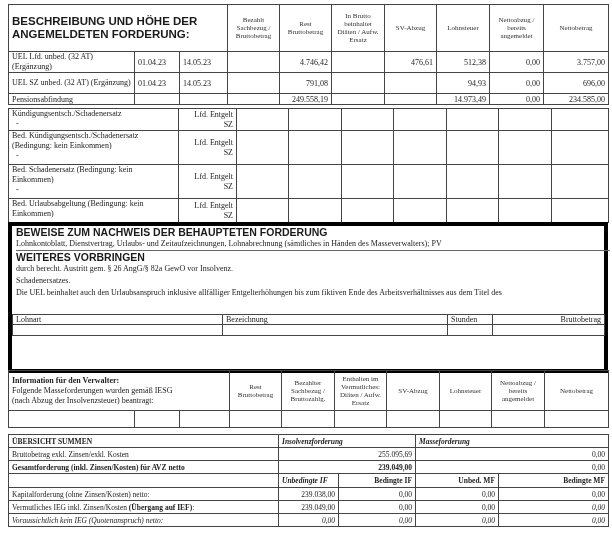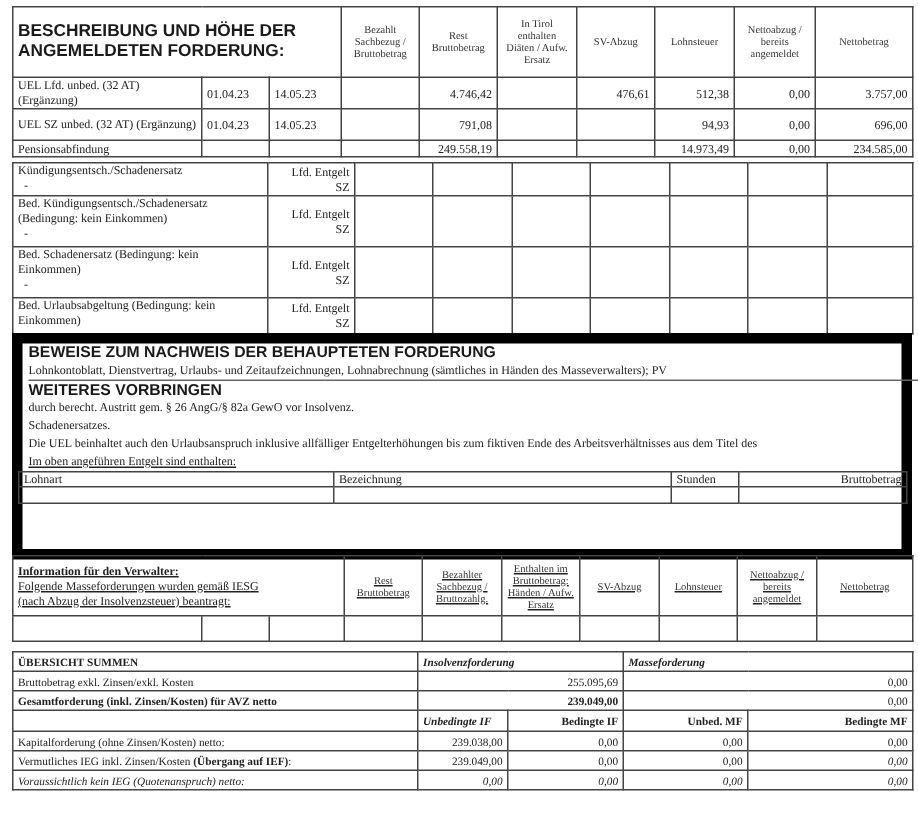--- a/index.html
+++ b/index.html
@@ -6,21 +6,21 @@
   body { width:612px; height:551px; position:relative; overflow:hidden;
          font-family:"Liberation Serif", serif; color:#222; font-size:8px; }
   .abs { position:absolute; box-sizing:border-box; }
   table { border-collapse:collapse; position:absolute; table-layout:fixed; }
   td { border:1px solid #444; padding:0 3px; vertical-align:middle; box-sizing:border-box; overflow:hidden; white-space:nowrap; }
   .hdr { font-size:7px; text-align:center; line-height:8px; white-space:normal; color:#333; }
   .big { font-family:"Liberation Sans", sans-serif; font-weight:bold; font-size:11.5px; line-height:13px; color:#1a1a1a; white-space:normal; }
   .r { text-align:right; }
   .c { text-align:left;font-style:italic; }
   .wrap { white-space:normal; line-height:10px; }
-  .frame { border:7px solid #000000; }
+  .frame { border:4px solid #000000; }
   .sect { font-family:"Liberation Sans", sans-serif; font-weight:bold; font-size:10.5px; color:#1a1a1a; }
   .txt { font-size:8px; line-height:12px; }
   .b { font-weight:bold; }
   .i { font-style:italic; }
 </style>
 </head>
 <body>
 
 <table style="left:8px; top:4px; width:600px;">
   <colgroup>
@@ -33,21 +33,21 @@
       <col style="width:52px">
       <col style="width:53px">
       <col style="width:54px">
       <col style="width:65px">
   </colgroup>
   <tbody>
       <tr style="height:47px;">
     <td colspan="3" class="big">BESCHREIBUNG UND HÖHE DER ANGEMELDETEN FORDERUNG:</td>
     <td class="hdr">Bezahlt Sachbezug / Bruttobetrag</td>
     <td class="hdr">Rest Bruttobetrag</td>
-    <td class="hdr">In Tirol enthalten Diäten / Aufw. Ersatz</td>
+    <td class="hdr">In Brutto beinhaltet Diäten / Aufw. Ersatz</td>
     <td class="hdr">SV-Abzug</td>
     <td class="hdr">Lohnsteuer</td>
     <td class="hdr">Nettoabzug / bereits angemeldet</td>
     <td class="hdr">Nettobetrag</td>
   </tr>
   <tr style="height:21px;">
     <td class="wrap">UEL Lfd. unbed. (32 AT) (Ergänzung)</td>
     <td>01.04.23</td>
     <td>14.05.23</td>
     <td class="r"></td>
@@ -146,21 +146,20 @@
   </table>
 
 <div class="abs frame" style="left:8px; top:222px; width:600px; height:151px;">
   <div class="abs sect" style="left:4px; top:0px;">BEWEISE ZUM NACHWEIS DER BEHAUPTETEN FORDERUNG</div>
   <div class="abs sect" style="left:4px; top:25px;">WEITERES VORBRINGEN</div>
   <div class="abs txt" style="left:4px; top:12px; width:594px; border-bottom:1px solid #666;">Lohnkontoblatt, Dienstvertrag, Urlaubs- und Zeitaufzeichnungen, Lohnabrechnung (sämtliches in Händen des Masseverwalters); PV</div>
   <div class="abs txt" style="left:4px; top:37px; width:594px;">
     <div>durch berecht. Austritt gem. § 26 AngG/§ 82a GewO vor Insolvenz.</div>
     <div>Schadenersatzes.</div>
     <div>Die UEL beinhaltet auch den Urlaubsanspruch inklusive allfälliger Entgelterhöhungen bis zum fiktiven Ende des Arbeitsverhältnisses aus dem Titel des</div>
-    <div style="text-decoration:underline;">Im oben angeführen Entgelt sind enthalten:</div>
   </div>
 </div>
 <table style="left:12px; top:314px; width:592px;">
   <colgroup>
       <col style="width:210px">
       <col style="width:225px">
       <col style="width:45px">
       <col style="width:112px">
     </colgroup>
   <tbody>
@@ -186,29 +185,29 @@
       <col style="width:50px">
       <col style="width:52px">
       <col style="width:53px">
       <col style="width:52px">
       <col style="width:53px">
       <col style="width:52px">
       <col style="width:53px">
       <col style="width:64px">
   </colgroup>
   <tbody>
-      <tr style="height:40px;text-decoration:underline;">
+      <tr style="height:40px;">
     <td colspan="3" class="wrap" style="line-height:10px;">
       <div class="b">Information für den Verwalter:</div>
       <div>Folgende Masseforderungen wurden gemäß IESG</div>
       <div>(nach Abzug der Insolvenzsteuer) beantragt:</div>
     </td>
     <td class="hdr">Rest Bruttobetrag</td>
     <td class="hdr">Bezahlter Sachbezug / Bruttozahlg.</td>
-    <td class="hdr">Enthalten im Bruttobetrag: Händen / Aufw. Ersatz</td>
+    <td class="hdr">Enthalten im Vermutliches: Diäten / Aufw. Ersatz</td>
     <td class="hdr">SV-Abzug</td>
     <td class="hdr">Lohnsteuer</td>
     <td class="hdr">Nettoabzug / bereits angemeldet</td>
     <td class="hdr">Nettobetrag</td>
   </tr>
   <tr style="height:17px;">
     <td></td>
         <td></td>
         <td></td>
         <td></td>

